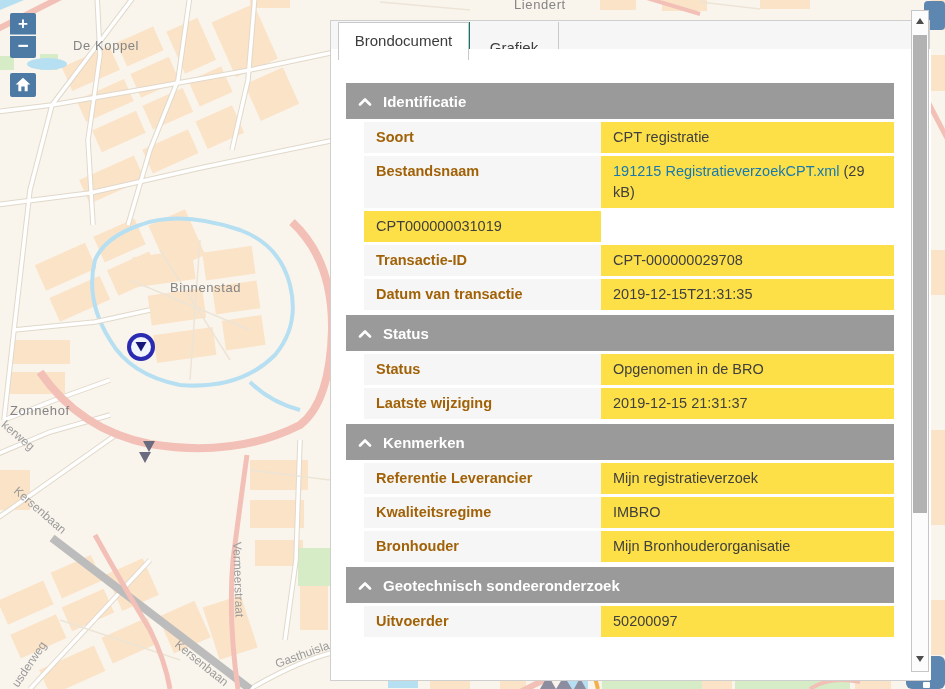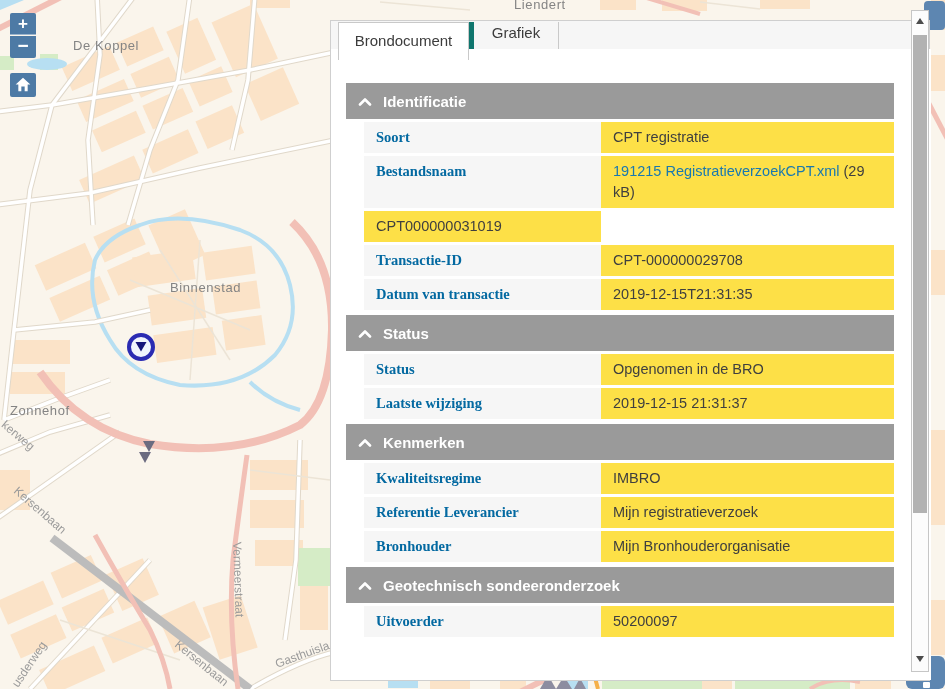--- a/index.html
+++ b/index.html
@@ -25,31 +25,31 @@
   #ctl-bottomright .dot{position:absolute;left:17px;top:26px;width:7px;height:6px;background:#fff;border-radius:1px;}
 
   
   #panel{position:absolute;left:330px;top:20px;width:600px;height:661px;background:#fff;
          border:1px solid #cfcfcf;box-sizing:border-box;z-index:5;}
   #tabbar{position:relative;height:28px;background:#f6f6f6;border-bottom:1px solid #c9c9c9;}
   .tab{box-sizing:border-box;text-align:center;font-size:15px;color:#3c3c3c;cursor:pointer;}
   #tab-active{position:absolute;left:7px;top:1px;width:131px;height:38px;background:#fff;
               border:1px solid #c9c9c9;border-bottom:none;z-index:2;padding-top:9px;}
   #tab-inactive{position:absolute;left:138px;top:1px;width:90px;height:27px;
-                border-left:5px solid #0f766e;border-right:1px solid #c9c9c9;padding-top:2px;}
+                border-left:1px solid #0f766e;border-right:1px solid #c9c9c9;padding-top:17px;}
   #content{position:absolute;left:0;top:28px;bottom:0;width:600px;box-sizing:border-box;
            padding:34px 0 0 15px;overflow:hidden;background:#fff;}
   .section{width:548px;margin-bottom:5px;}
   .sec-header{height:36px;background:#9a9a9a;color:#fff;font-weight:bold;font-size:15px;
               display:flex;align-items:center;gap:11px;padding-left:12px;box-sizing:border-box;
               margin-bottom:3px;cursor:pointer;text-align:center;}
   .chev{display:inline-flex;width:14px;}
   .row{display:grid;grid-template-columns:237px 1fr;margin:0 0 3px 18px;}
   .cell{padding:5px 12px;font-size:14.5px;line-height:21px;color:#3f3f3f;box-sizing:border-box;}
-  .cell.lbl{background:#f6f6f6;font-weight:bold;color:#0369a1;font-family:Liberation Serif, serif;}
+  .cell.lbl{background:#f6f6f6;font-weight:bold;color:#a16207;}
   .cell.val{background:#fde047;}
   .cell.val a{color:#1878b0;text-decoration:none;cursor:pointer;}
 
   
   #scrollbar{position:absolute;left:911px;top:10px;width:18px;height:662px;background:#fcfcfc;
              border:1px solid #c6c6c6;box-sizing:border-box;z-index:7;}
   .sb-arrow{position:absolute;left:4px;width:0;height:0;border-left:4px solid transparent;border-right:4px solid transparent;}
   #sb-up{top:7px;border-bottom:6px solid #4c4c4c;}
   #sb-down{bottom:9px;border-top:6px solid #4c4c4c;}
   #sb-thumb{position:absolute;left:1px;top:24px;width:14px;height:478px;background:#b2b2b2;}
@@ -306,26 +306,26 @@
       <div class="section">
         <div class="sec-header">
           <span class="chev">
             <svg width="14" height="9" viewBox="0 0 14 9">
                 <polyline points="2,7.5 7,2.5 12,7.5" stroke="#fff" stroke-width="2.6" fill="none" stroke-linecap="round" stroke-linejoin="round"></polyline>
               </svg>
           </span>
           <span>Kenmerken</span>
         </div>
         <div class="row">
+          <div class="cell lbl">Referentie Leverancier</div>
+          <div class="cell val">Mijn registratieverzoek</div>
+        </div>
+        <div class="row">
           <div class="cell lbl">Kwaliteitsregime</div>
           <div class="cell val">IMBRO</div>
-        </div>
-        <div class="row">
-          <div class="cell lbl">Referentie Leverancier</div>
-          <div class="cell val">Mijn registratieverzoek</div>
         </div>
         <div class="row">
           <div class="cell lbl">Bronhouder</div>
           <div class="cell val">Mijn Bronhouderorganisatie</div>
         </div>
       </div>
 
       <div class="section">
         <div class="sec-header">
           <span class="chev">

